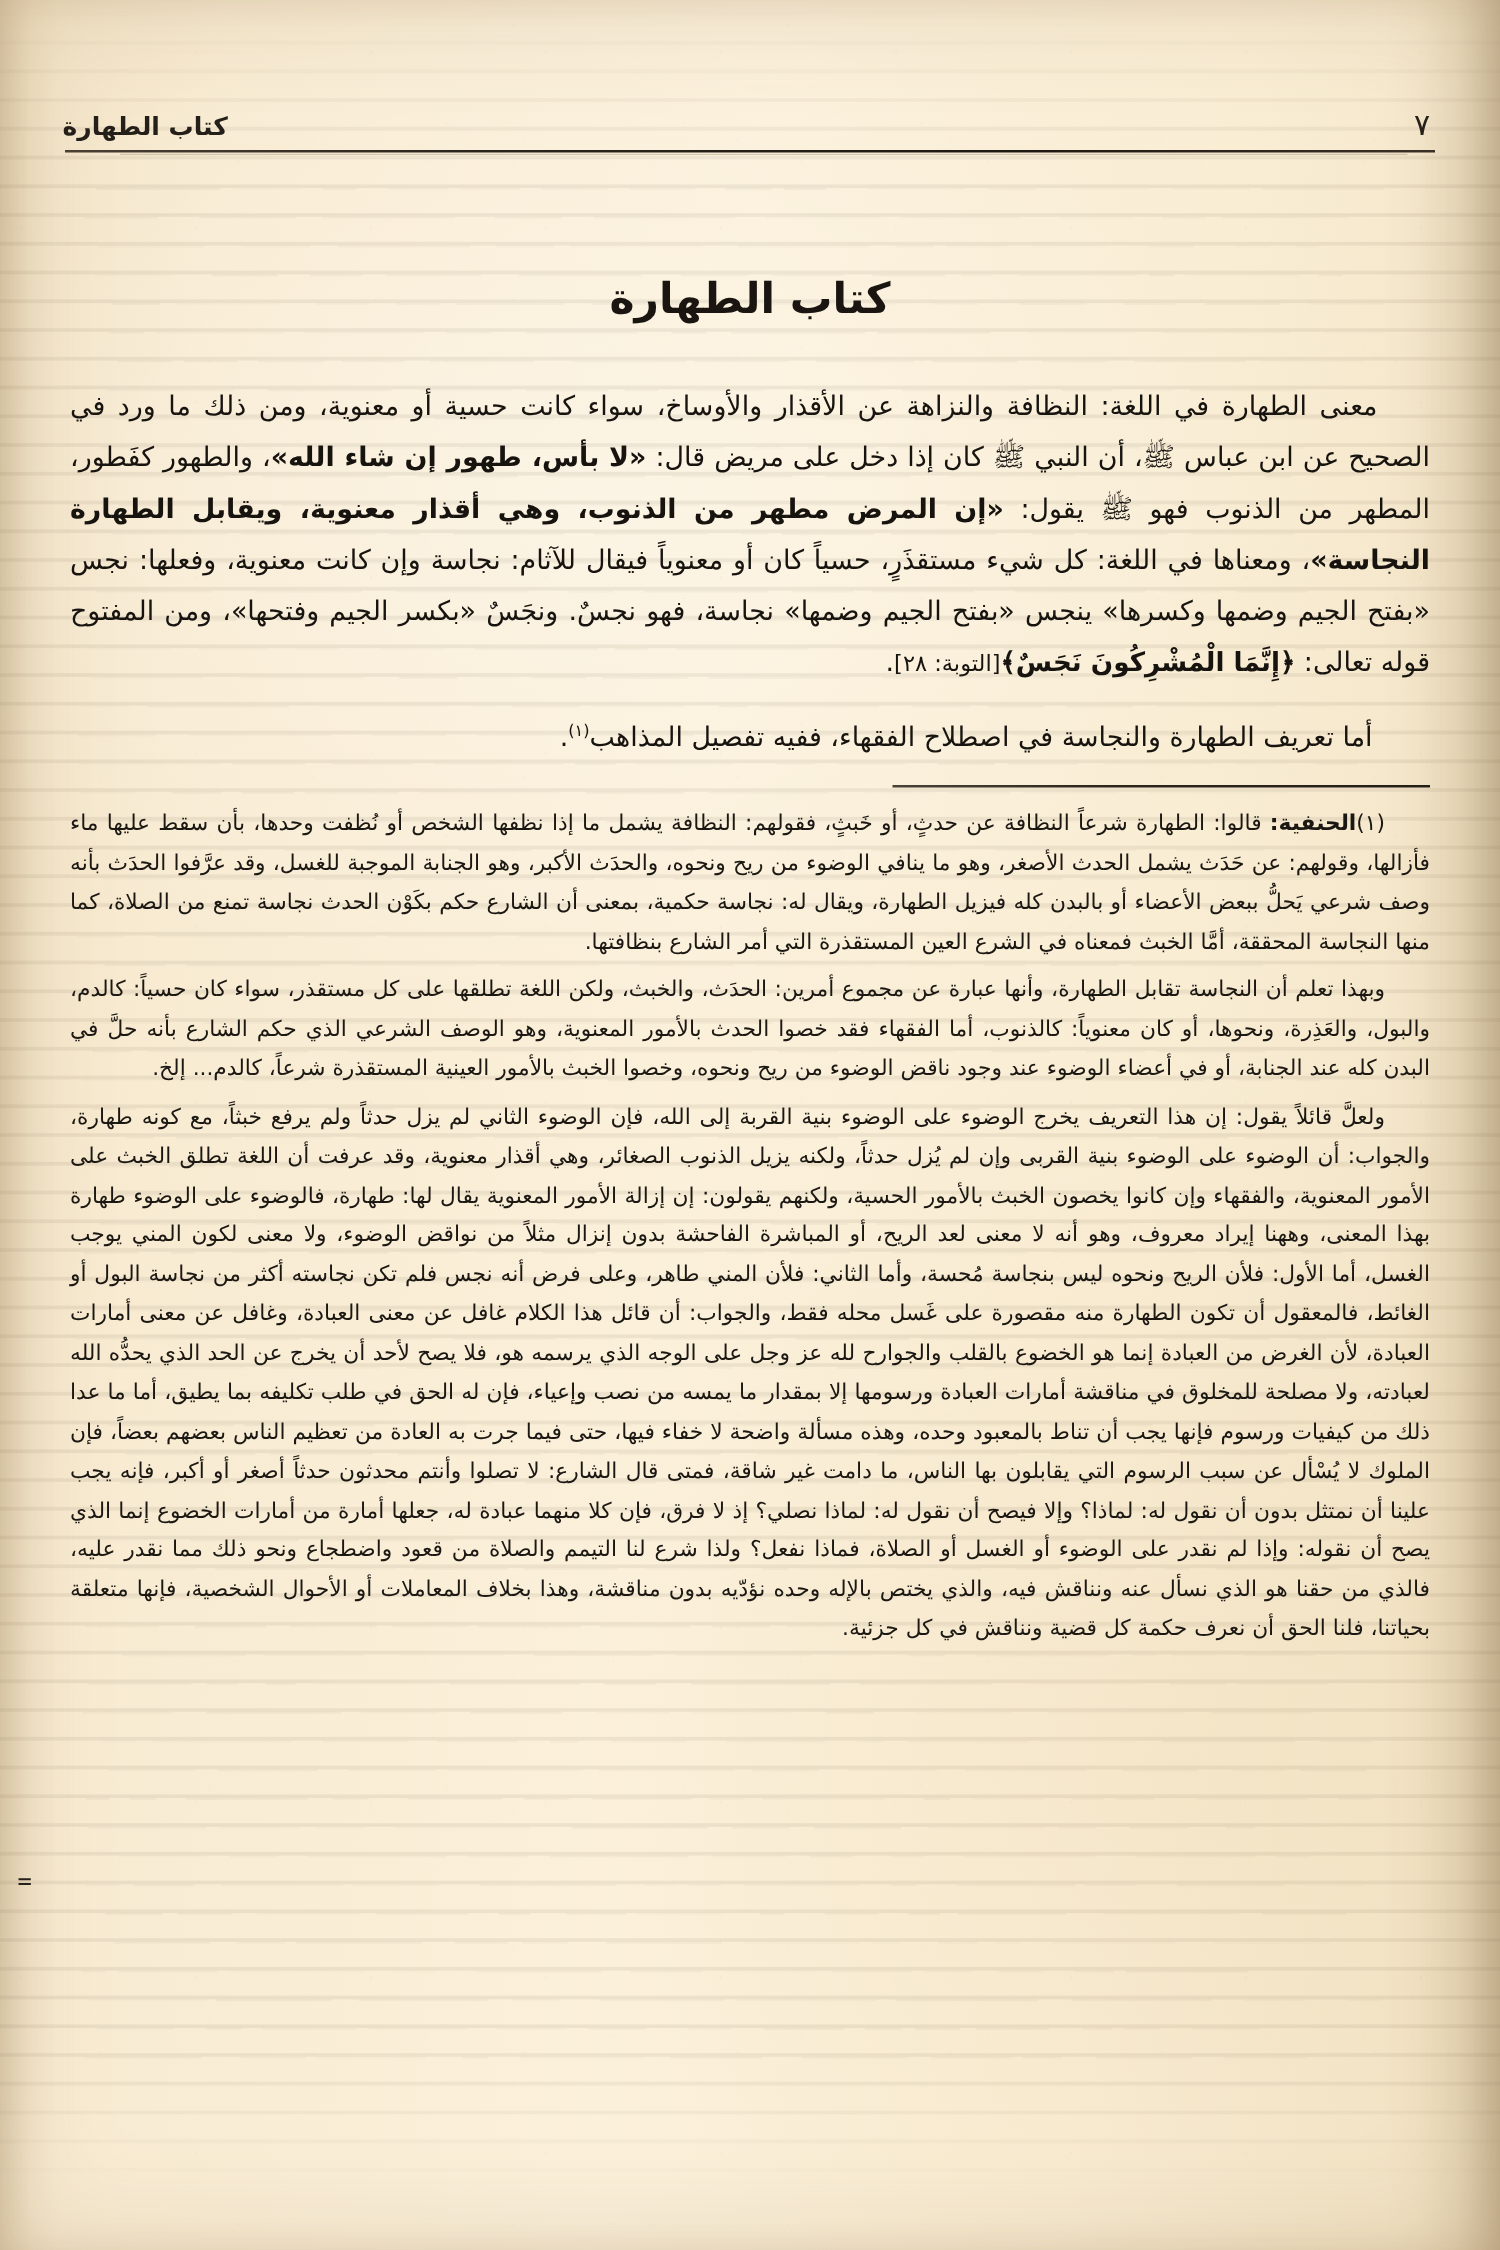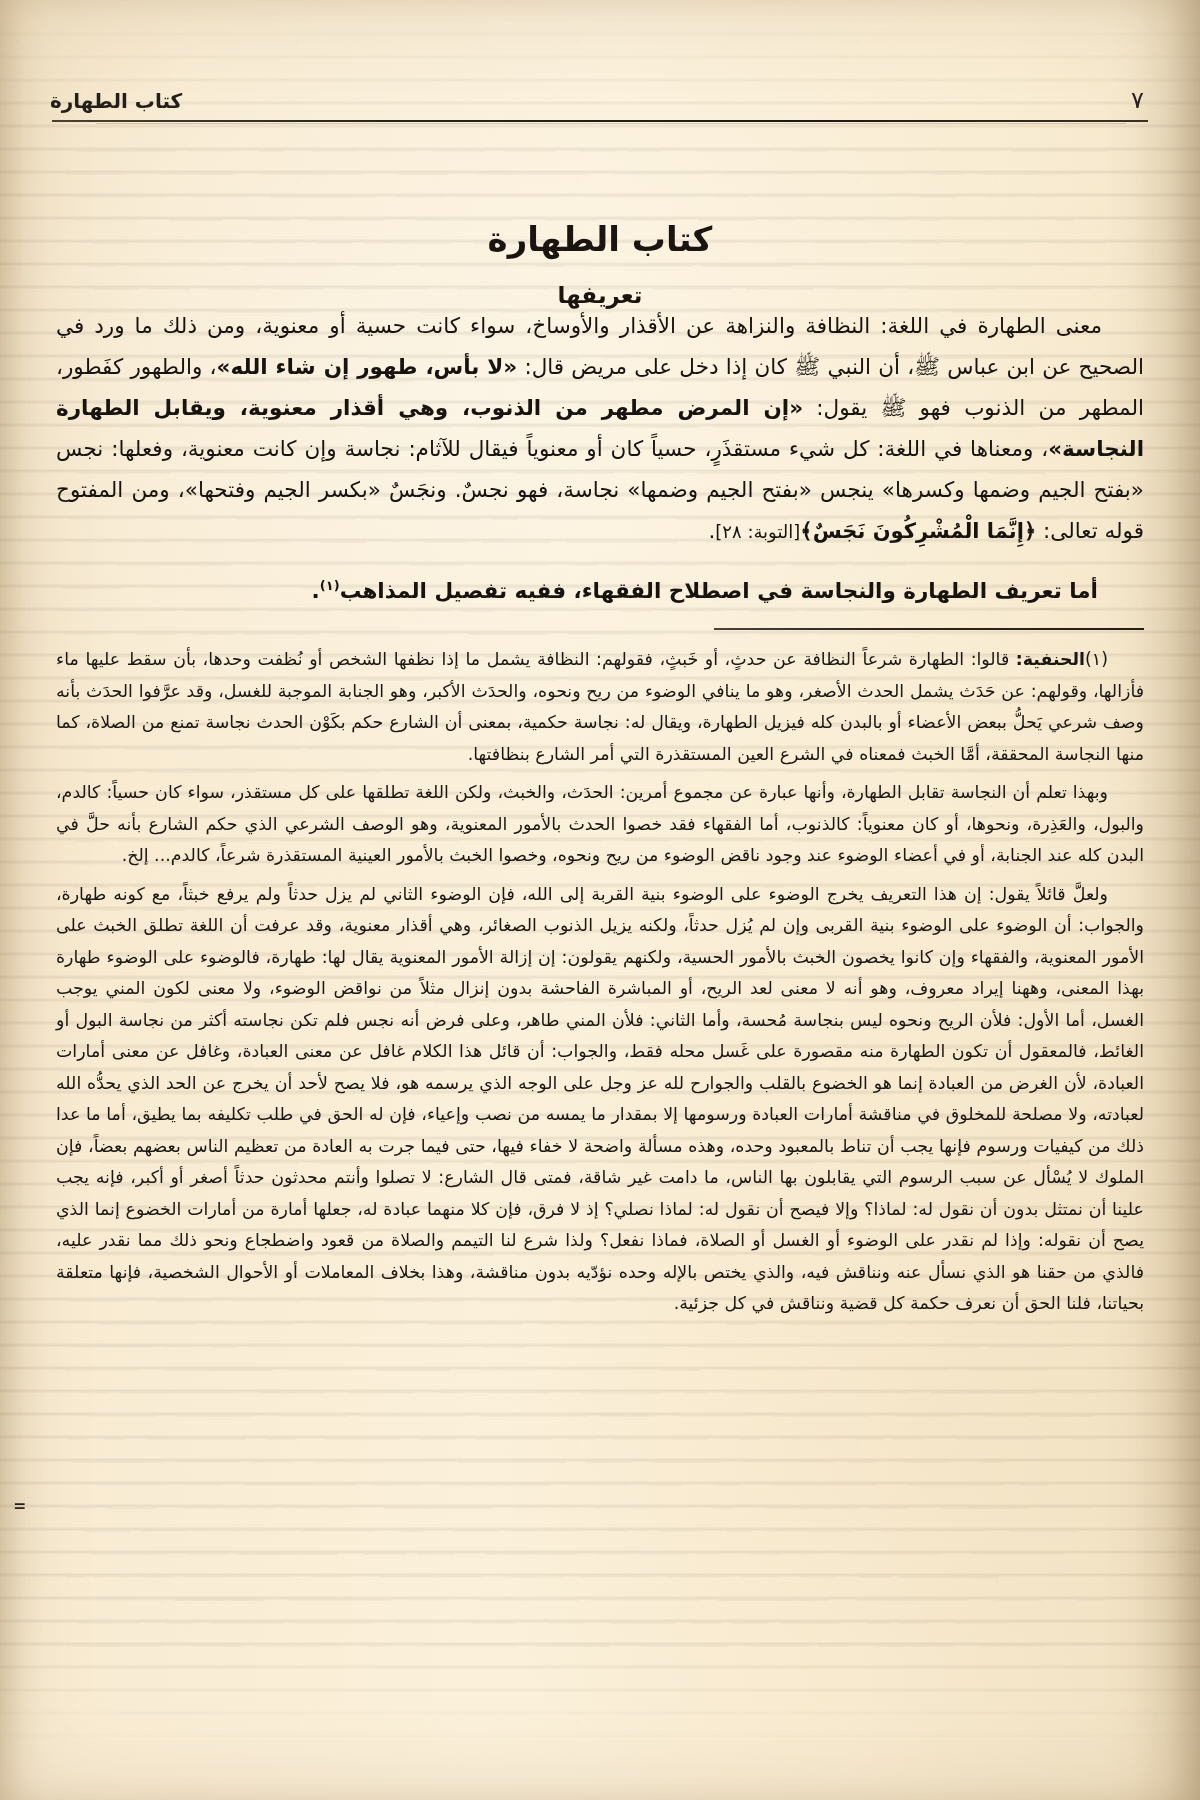--- a/index.html
+++ b/index.html
@@ -185,21 +185,20 @@
   .para-last {
     position: absolute;
     top: 570px;
     right: 56px;
     left: 56px;
     font-size: 21.5px;
     line-height: 41px;
     text-align: justify;
     text-align-last: right;
     color: #17130f;
-    font-weight: bold;
   }
   .para-last p { margin: 0; text-indent: 46px; }
 
   
   .footnote-rule {
     position: absolute;
     top: 628px;
     right: 56px;
     width: 430px;
     height: 2px;
@@ -1033,21 +1032,20 @@
 
   <div class="content">
 
     <div class="header-row">
       <span class="page-number">٧</span>
       <span class="header-title">كتاب الطهارة</span>
     </div>
     <div class="header-rule"></div>
 
     <h1 class="chapter-title">كتاب الطهارة</h1>
-    <h2 class="section-subtitle">تعريفها</h2>
 
     <div class="body-block">
       <p><span>معنى الطهارة في اللغة: النظافة والنزاهة عن الأقذار والأوساخ، سواء كانت حسية أو معنوية، ومن ذلك ما ورد في الصحيح عن ابن عباس ﷺ، أن النبي ﷺ كان إذا دخل على مريض قال: </span><span class="bold">«لا بأس، طهور إن شاء الله»</span><span>، والطهور كفَطور، المطهر من الذنوب فهو ﷺ يقول: </span><span class="bold">«إن المرض مطهر من الذنوب، وهي أقذار معنوية، ويقابل الطهارة النجاسة»</span><span>، ومعناها في اللغة: كل شيء مستقذَرٍ، حسياً كان أو معنوياً فيقال للآثام: نجاسة وإن كانت معنوية، وفعلها: نجس «بفتح الجيم وضمها وكسرها» ينجس «بفتح الجيم وضمها» نجاسة، فهو نجسٌ. ونجَسٌ «بكسر الجيم وفتحها»، ومن المفتوح قوله تعالى: </span><span class="quran">﴿إِنَّمَا الْمُشْرِكُونَ نَجَسٌ﴾</span><span class="cite">[التوبة: ٢٨]</span><span>.</span></p>
     </div>
 
     <div class="para-last">
       <p><span>أما تعريف الطهارة والنجاسة في اصطلاح الفقهاء، ففيه تفصيل المذاهب</span><sup class="fn">(١)</sup><span>.</span></p>
     </div>
 
     <div class="footnote-rule"></div>

